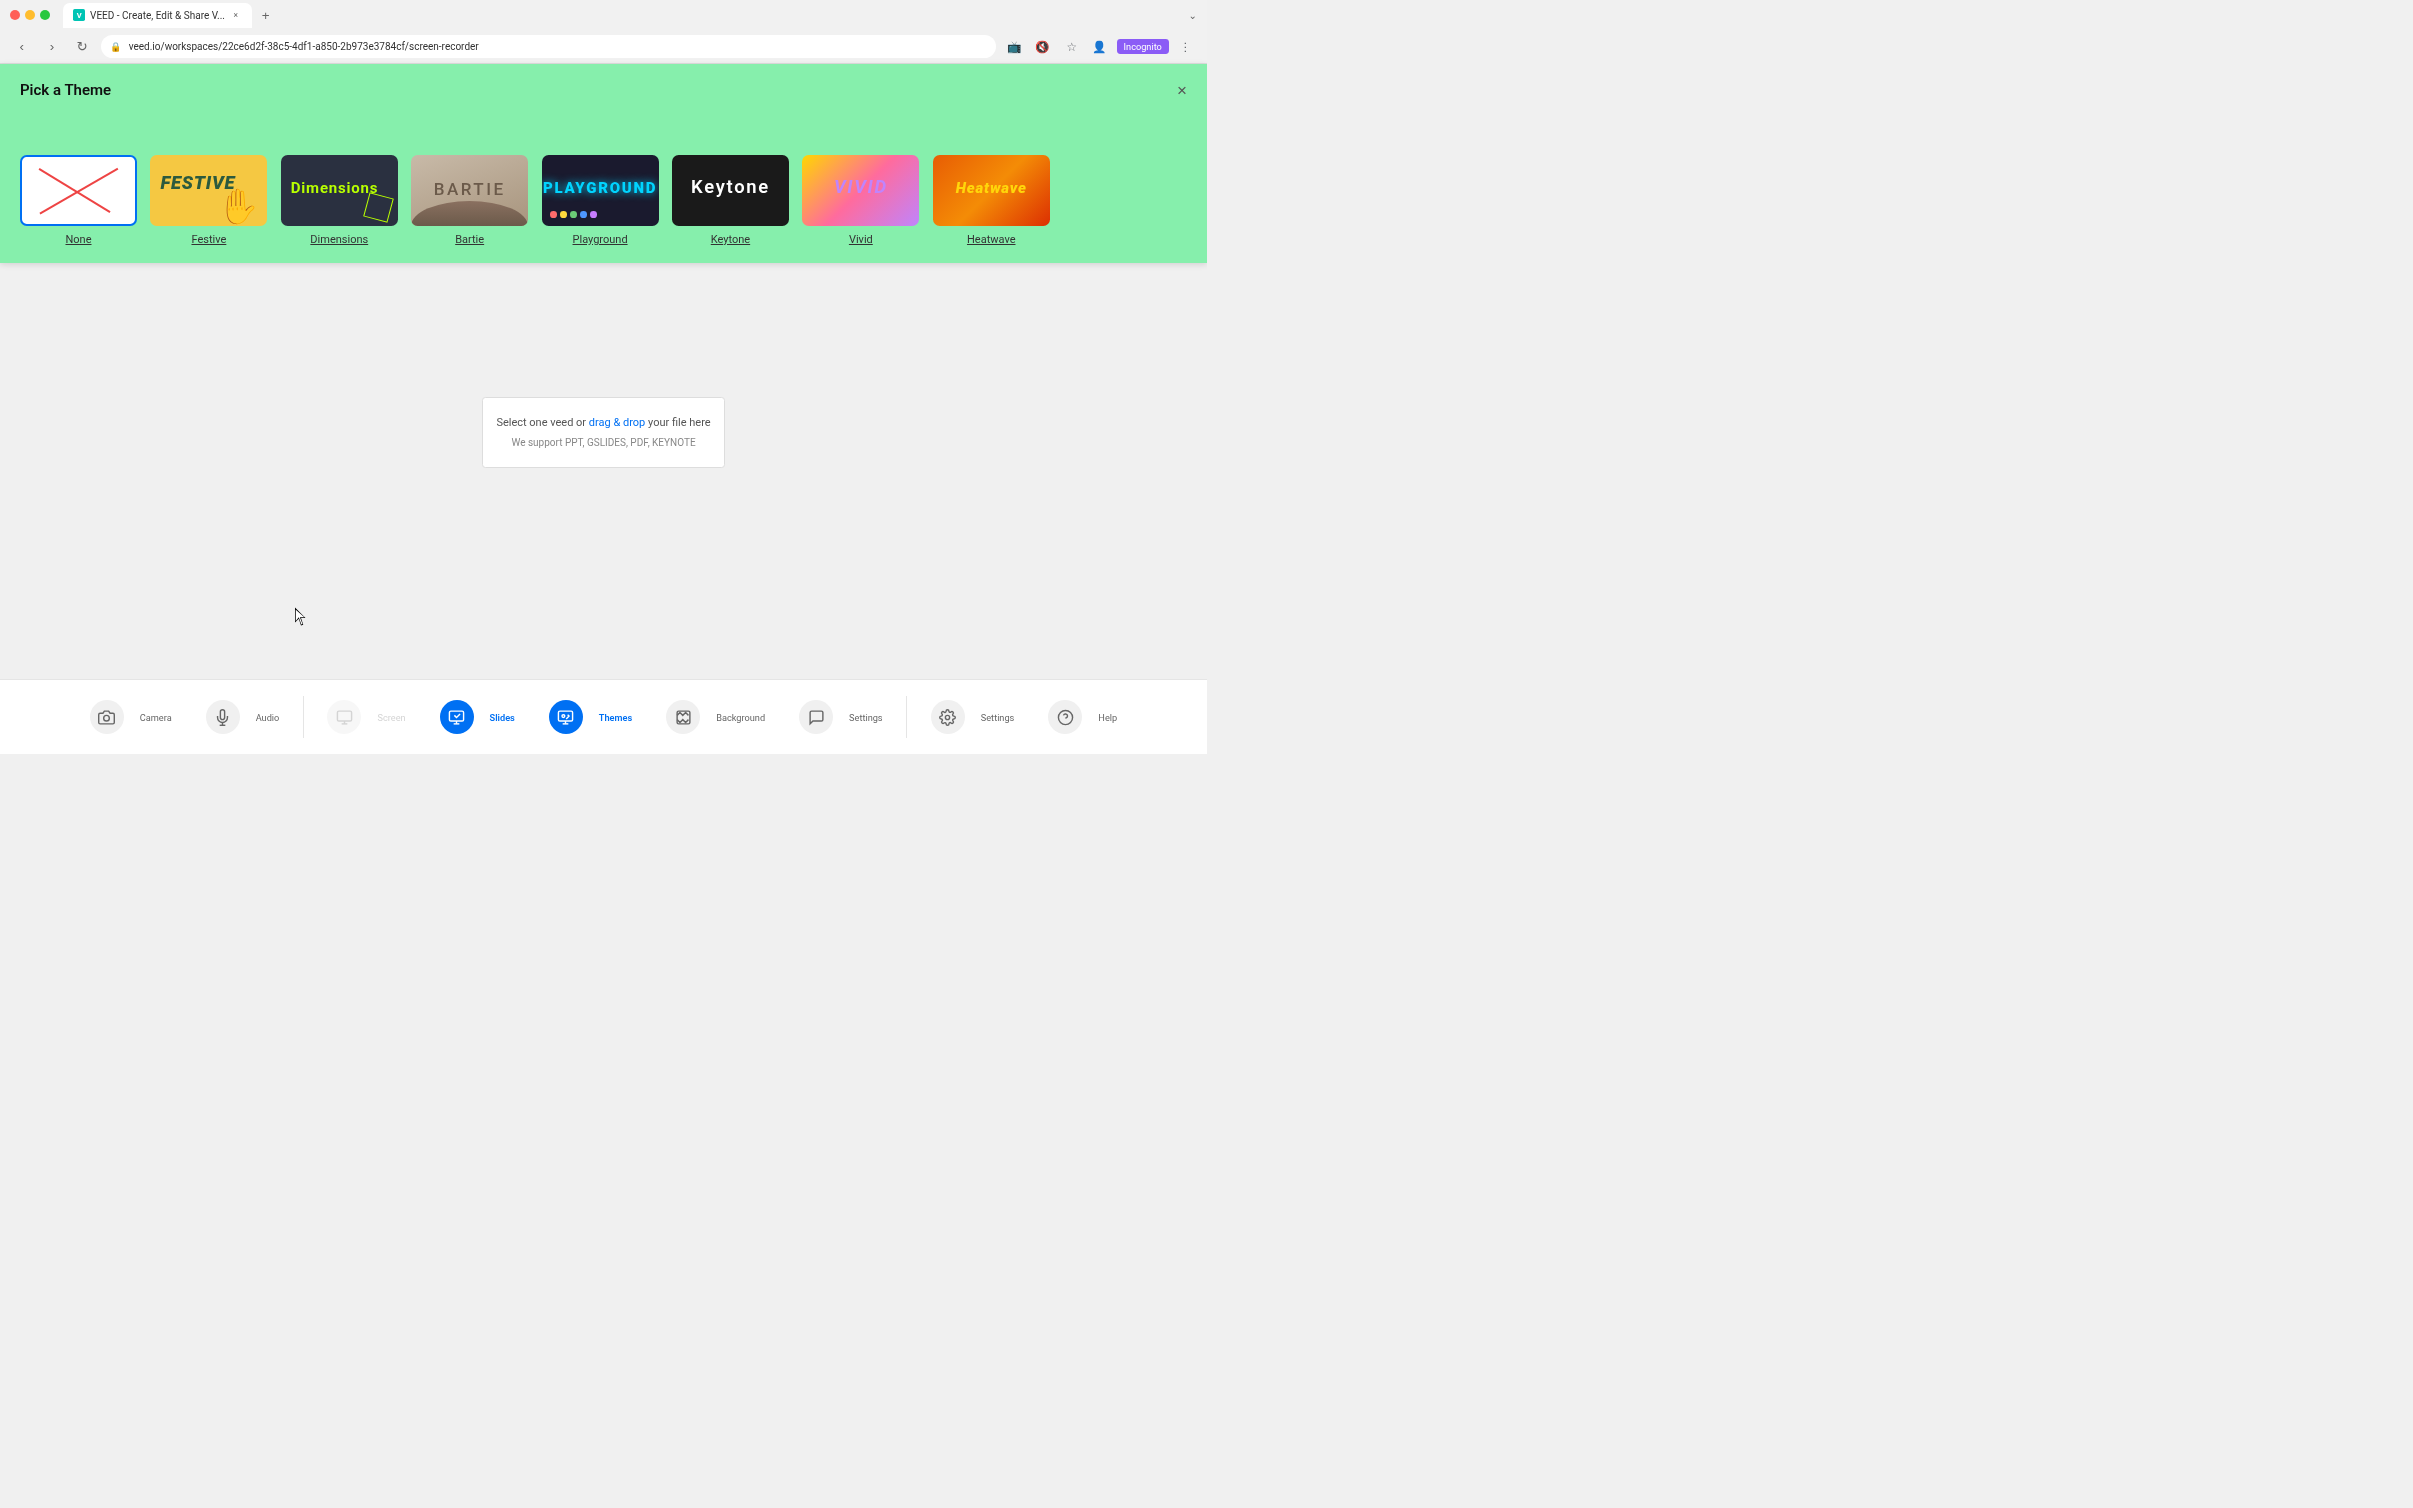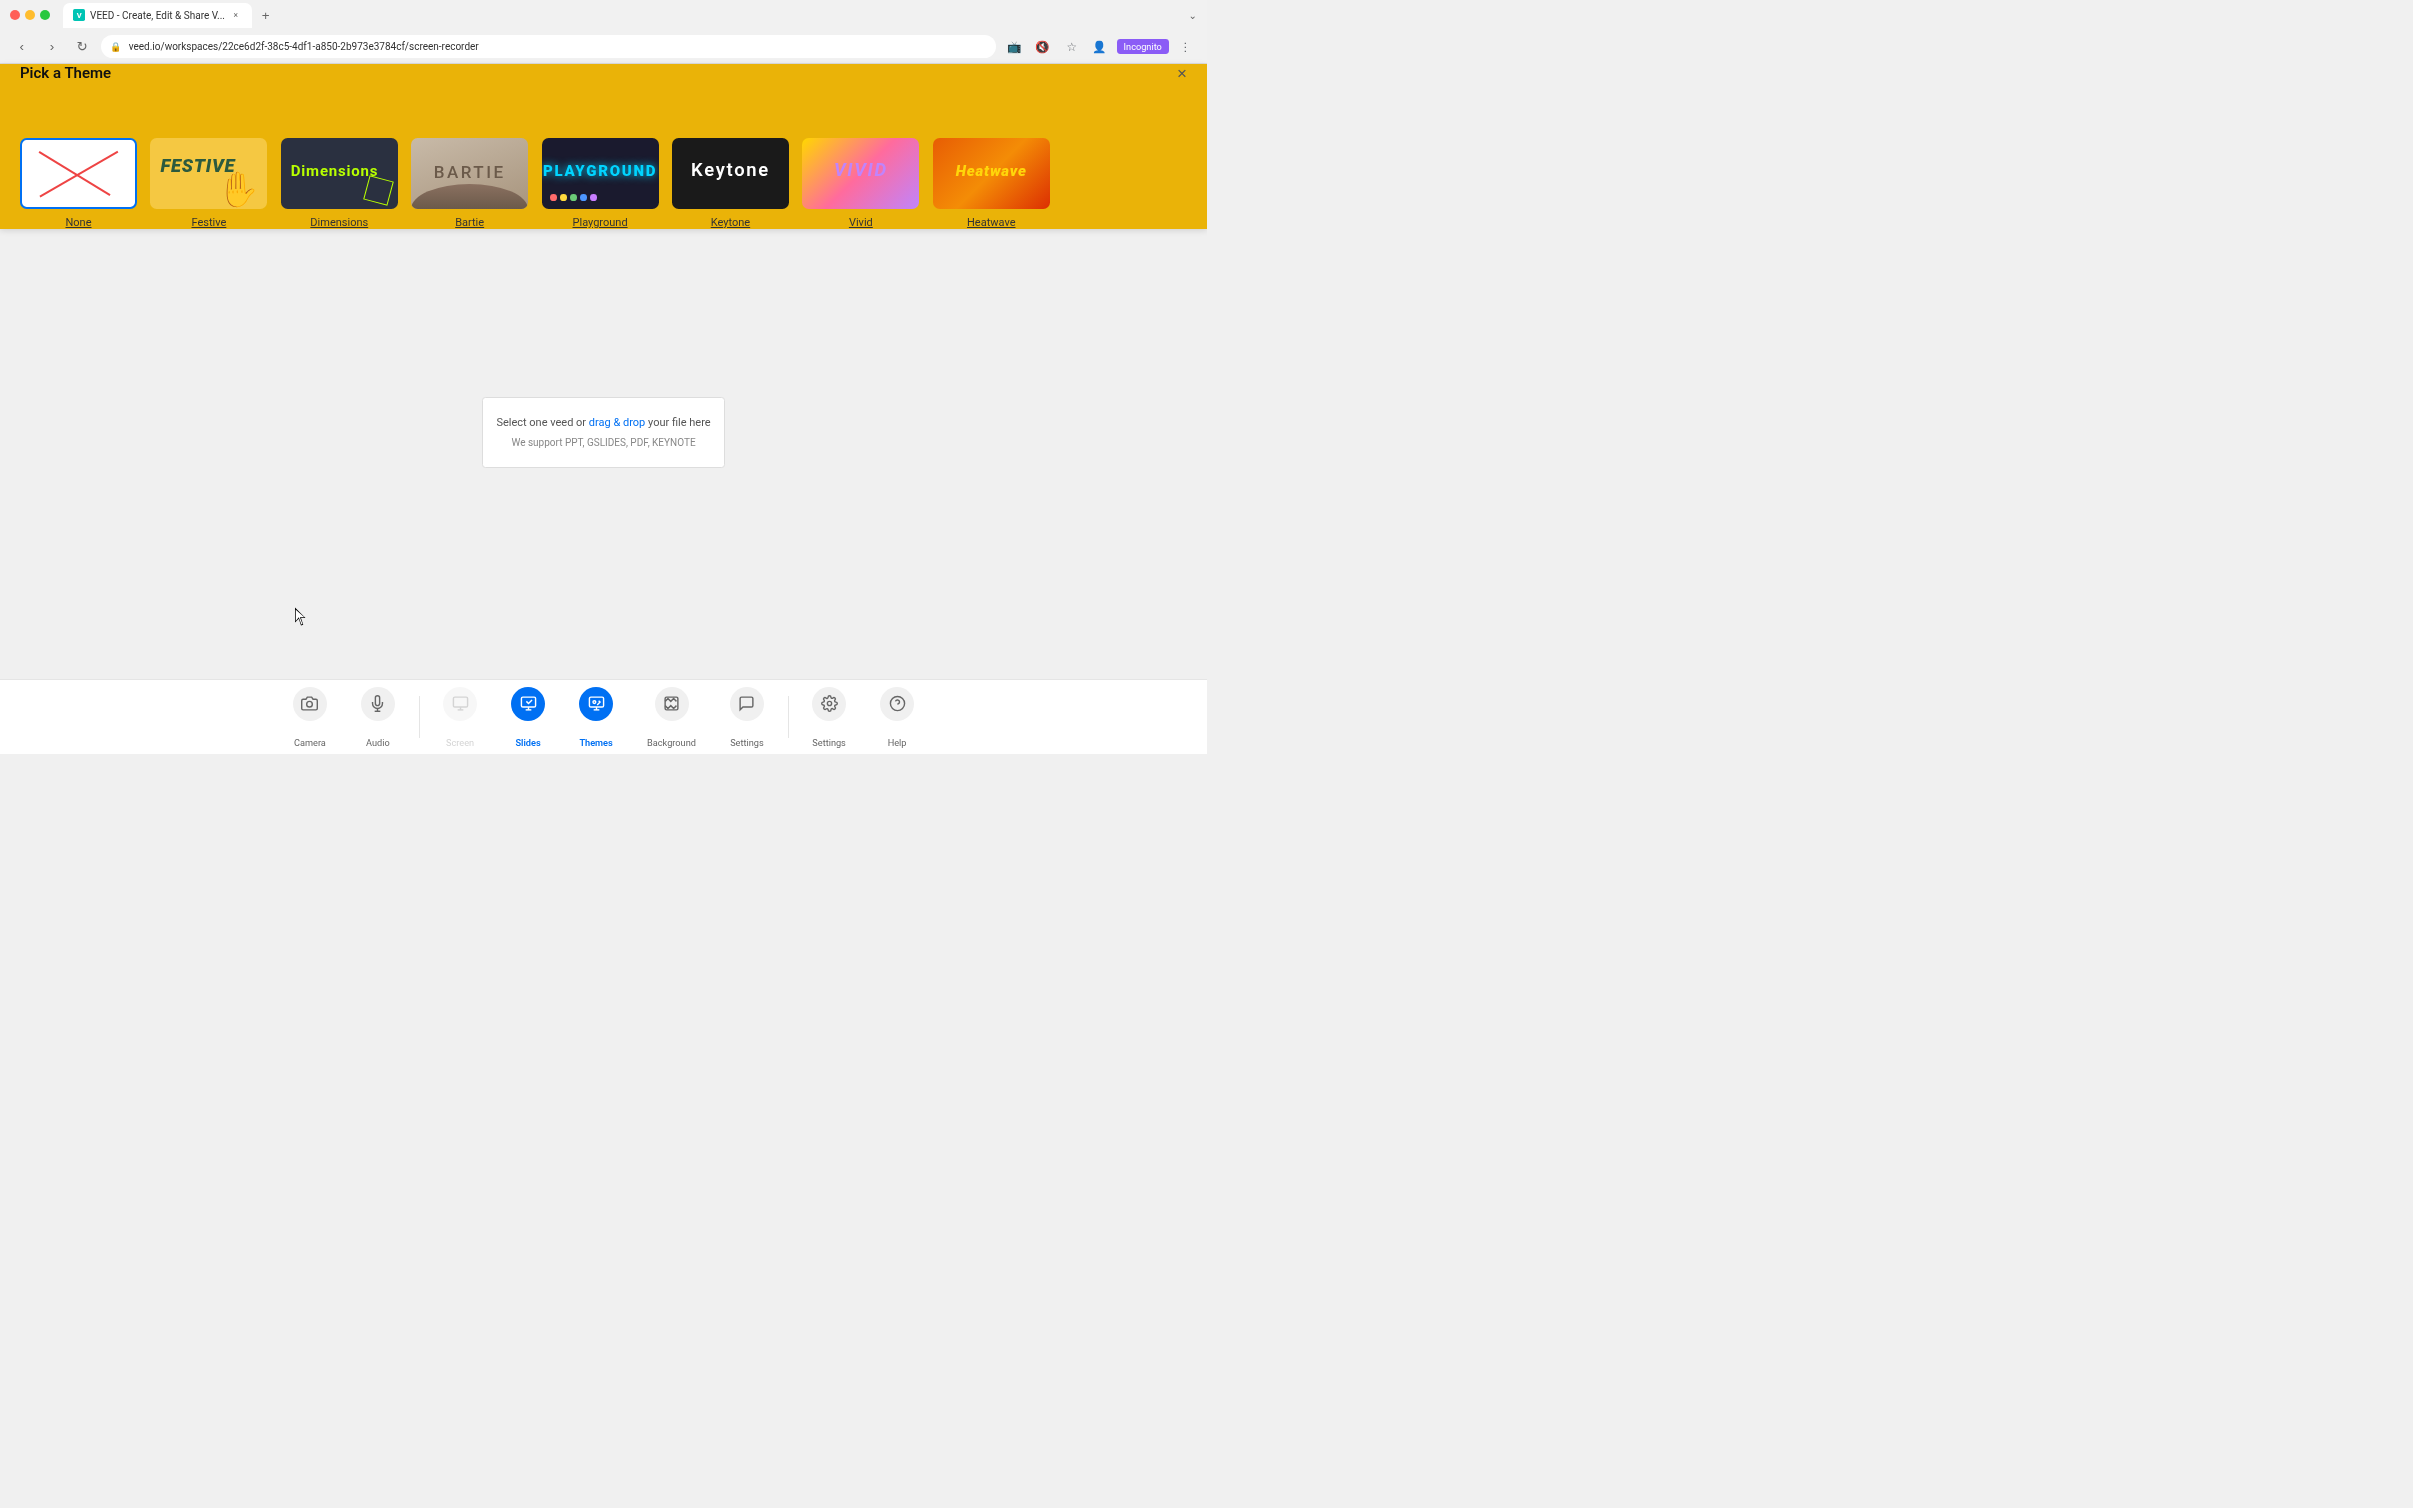--- a/index.html
+++ b/index.html
@@ -166,23 +166,23 @@
       background: #f5f5f5;
       position: relative;
     }
 
     
     .theme-picker-modal {
       position: absolute;
       top: 0;
       left: 0;
       right: 0;
-      background: #eab308;
+      background: #86efac;
       z-index: 10;
-      padding: 0 20px;
+      padding: 17px 20px;
       box-shadow: 0 1.7px 6.7px rgba(0,0,0,0.15);
     }
     .modal-header {
       display: flex;
       align-items: center;
       justify-content: space-between;
       margin-bottom: 13.4px;
     }
     .modal-title {
       font-size: 15px;
@@ -468,21 +468,21 @@
       z-index: 5;
     }
     .toolbar-divider {
       width: 0.8px;
       height: 42px;
       background: #e5e5e5;
       margin: 0 6.7px;
     }
     .toolbar-item {
       display: flex;
-      flex-direction: column;
+      flex-direction: row;
       align-items: center;
       justify-content: center;
       gap: 16px;
       padding: 6.7px 17px;
       cursor: pointer;
       border-radius: 6.7px;
       min-width: 59px;
     }
     .toolbar-item.active .toolbar-icon-circle {
       background: #0070f3;

